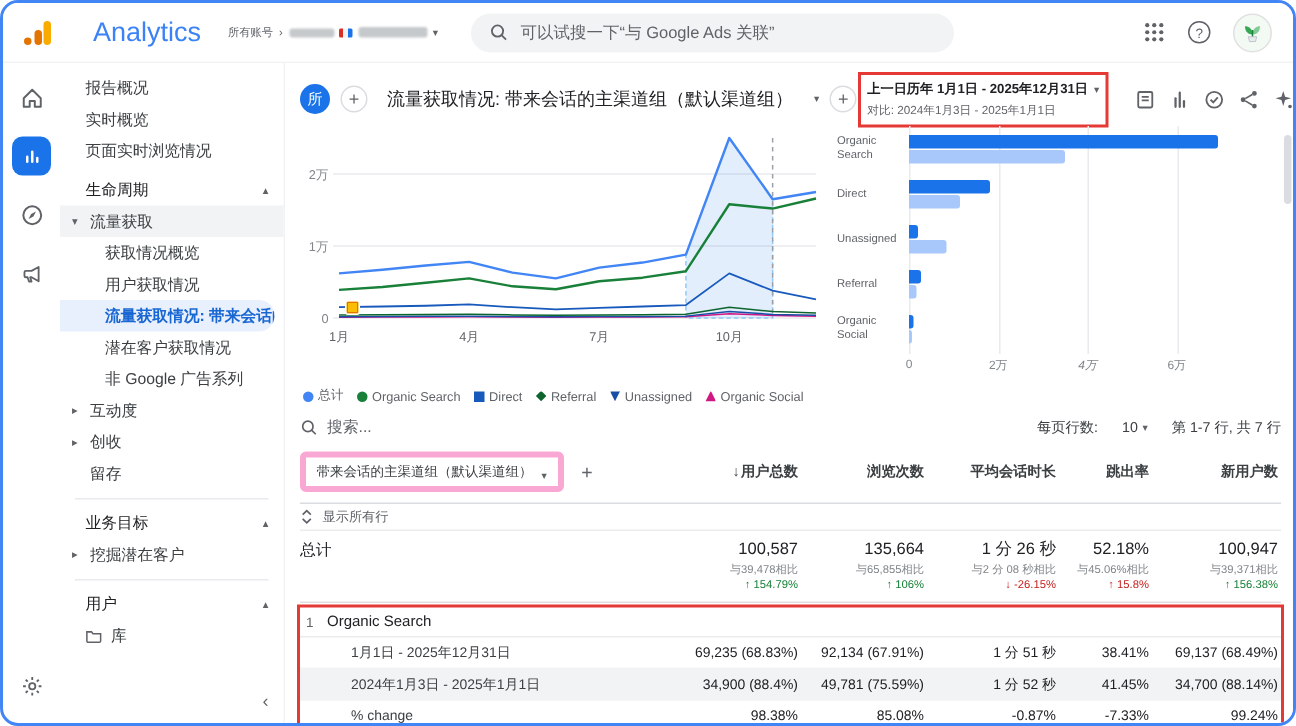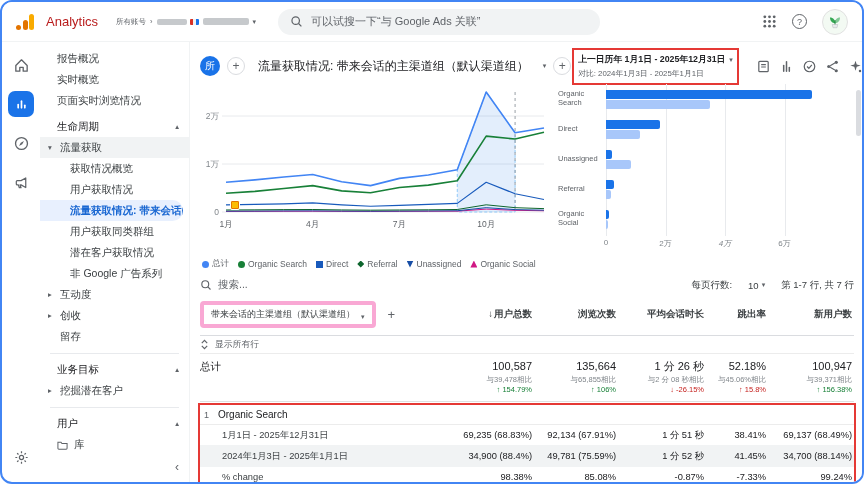--- a/index.html
+++ b/index.html
@@ -6,21 +6,21 @@
   html,body{background:#fff}
   body{font-family:"Liberation Sans","DejaVu Sans",sans-serif;color:#202124}
   .window{width:864px;height:484px;background:#fff;border:2px solid #4285f4;border-radius:12px;position:relative;overflow:hidden}
 
   
   .topbar{height:40px;display:flex;align-items:center;padding:0 14px;gap:8px;border-bottom:1px solid #f1f3f4;background:#fff}
   .ga-logo{width:20px;height:20px;position:relative;flex:0 0 auto}
   .ga-logo .b1{position:absolute;right:2px;top:2px;width:5px;height:16px;background:#f9ab00;border-radius:3px}
   .ga-logo .b2{position:absolute;left:7px;bottom:2px;width:5px;height:10px;background:#e37400;border-radius:3px}
   .ga-logo .b3{position:absolute;left:0;bottom:2px;width:5px;height:5px;background:#e37400;border-radius:50%}
-  .logo-text{font-size:13px;color:#b91c1c;margin-left:2px}
+  .logo-text{font-size:18px;color:#3b82f6;margin-left:18px}
   .account{display:flex;flex-direction:row;gap:3px;margin-left:10px}
   .acct-line{display:flex;align-items:center;gap:4px;font-size:7.5px;color:#5f6368}
   .redact{background:#c6c9cc;border-radius:2px;filter:blur(.6px);display:inline-block}
   .flagchip{width:9px;height:6px;border-radius:1px;background:linear-gradient(90deg,#d93025 30%,#f1f3f4 30%,#f1f3f4 65%,#1a73e8 65%)}
   .acct-caret{font-size:7px;color:#5f6368}
   .searchbar{margin-left:14px;width:322px;height:26px;background:#f1f3f4;border-radius:13px;display:flex;align-items:center;gap:8px;padding:0 12px;font-size:11px;color:#5f6368}
   .topbar-right{margin-left:auto;display:flex;align-items:center;gap:15px}
   .help-circ{width:15px;height:15px;border:1.4px solid #5f6368;border-radius:50%;display:flex;align-items:center;justify-content:center;font-size:9px;color:#5f6368}
   .avatar{width:26px;height:26px;border-radius:50%;background:#f3faf3;border:1px solid #e0e0e0;display:flex;align-items:center;justify-content:center}
 
@@ -103,21 +103,21 @@
   .mcell{text-align:right;padding-right:2px}
   .tv{font-size:11px;color:#202124;line-height:13px}
   .tc{font-size:7.5px;color:#80868b;line-height:9px;margin-top:2px}
   .tch{font-size:7.5px;line-height:9px;margin-top:1px}
   .pos{color:#188038}.neg{color:#c5221f}
   .group-block{outline:2px solid #e53935;outline-offset:0;margin-top:3px}
   .group-header{height:20px;border-bottom:1px solid #ececec;font-size:10px;color:#202124}
   .gh-cell{display:flex;align-items:center;gap:9px;padding-left:4px}
   .row-index{color:#5f6368;font-size:9px}
   .sub-row{height:21px;border-bottom:1px solid #f1f3f4;font-size:9.3px;color:#3c4043}
-  .sub-row .rl{padding-left:22px;white-space:nowrap;overflow:hidden}
+  .sub-row .rl{padding-left:34px;white-space:nowrap;overflow:hidden}
   .sub-row.shaded{background:#f1f3f4}
   .sub-row .mcell{color:#202124}
   svg{display:block}
 </style>
 </head>
 <body>
 
 <div class="window">
 
   <header class="topbar">
@@ -239,23 +239,20 @@
           <div class="nav-item t-child">
             <span>获取情况概览</span>
           </div>
           <div class="nav-item t-child">
             <span>用户获取情况</span>
           </div>
           <div class="nav-item t-child selected">
             <span>流量获取情况: 带来会话的主...</span>
           </div>
           <div class="nav-item t-child">
-            <span>用户获取同类群组</span>
-          </div>
-          <div class="nav-item t-child">
             <span>潜在客户获取情况</span>
           </div>
           <div class="nav-item t-child">
             <span>非 Google 广告系列</span>
           </div>
           <div class="nav-item t-group">
             <span class="nav-caret">▸</span>
             <span>互动度</span>
           </div>
           <div class="nav-item t-group">

